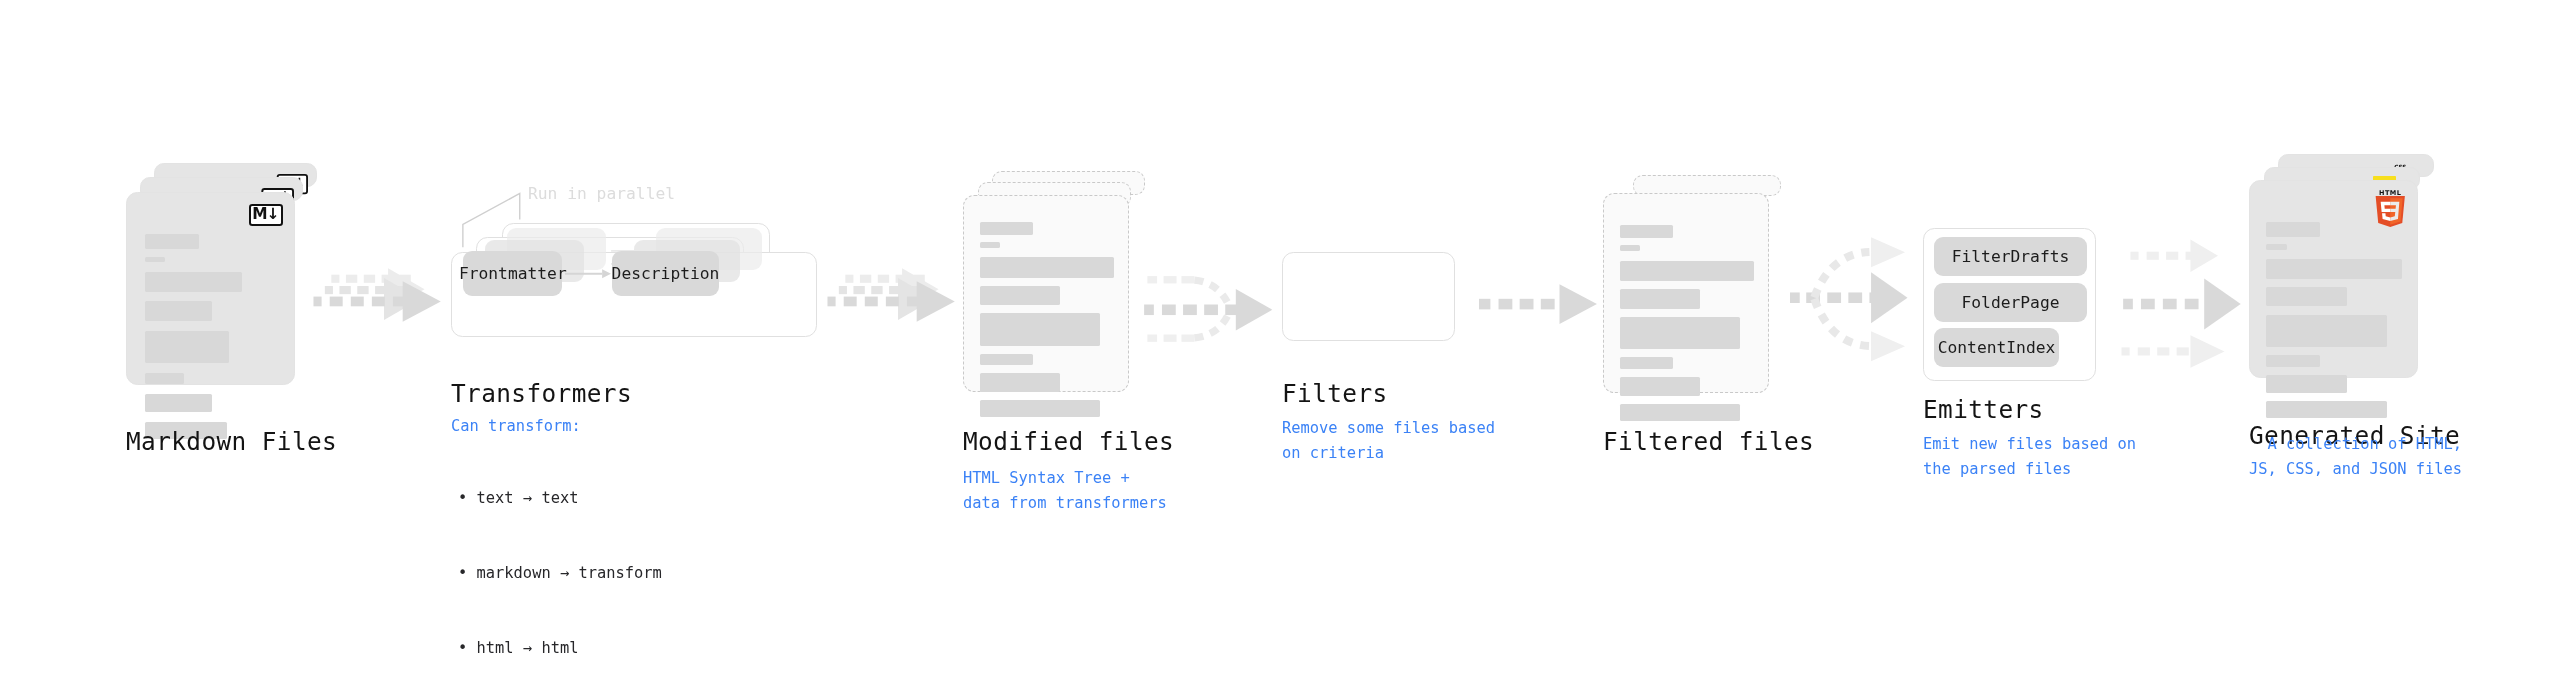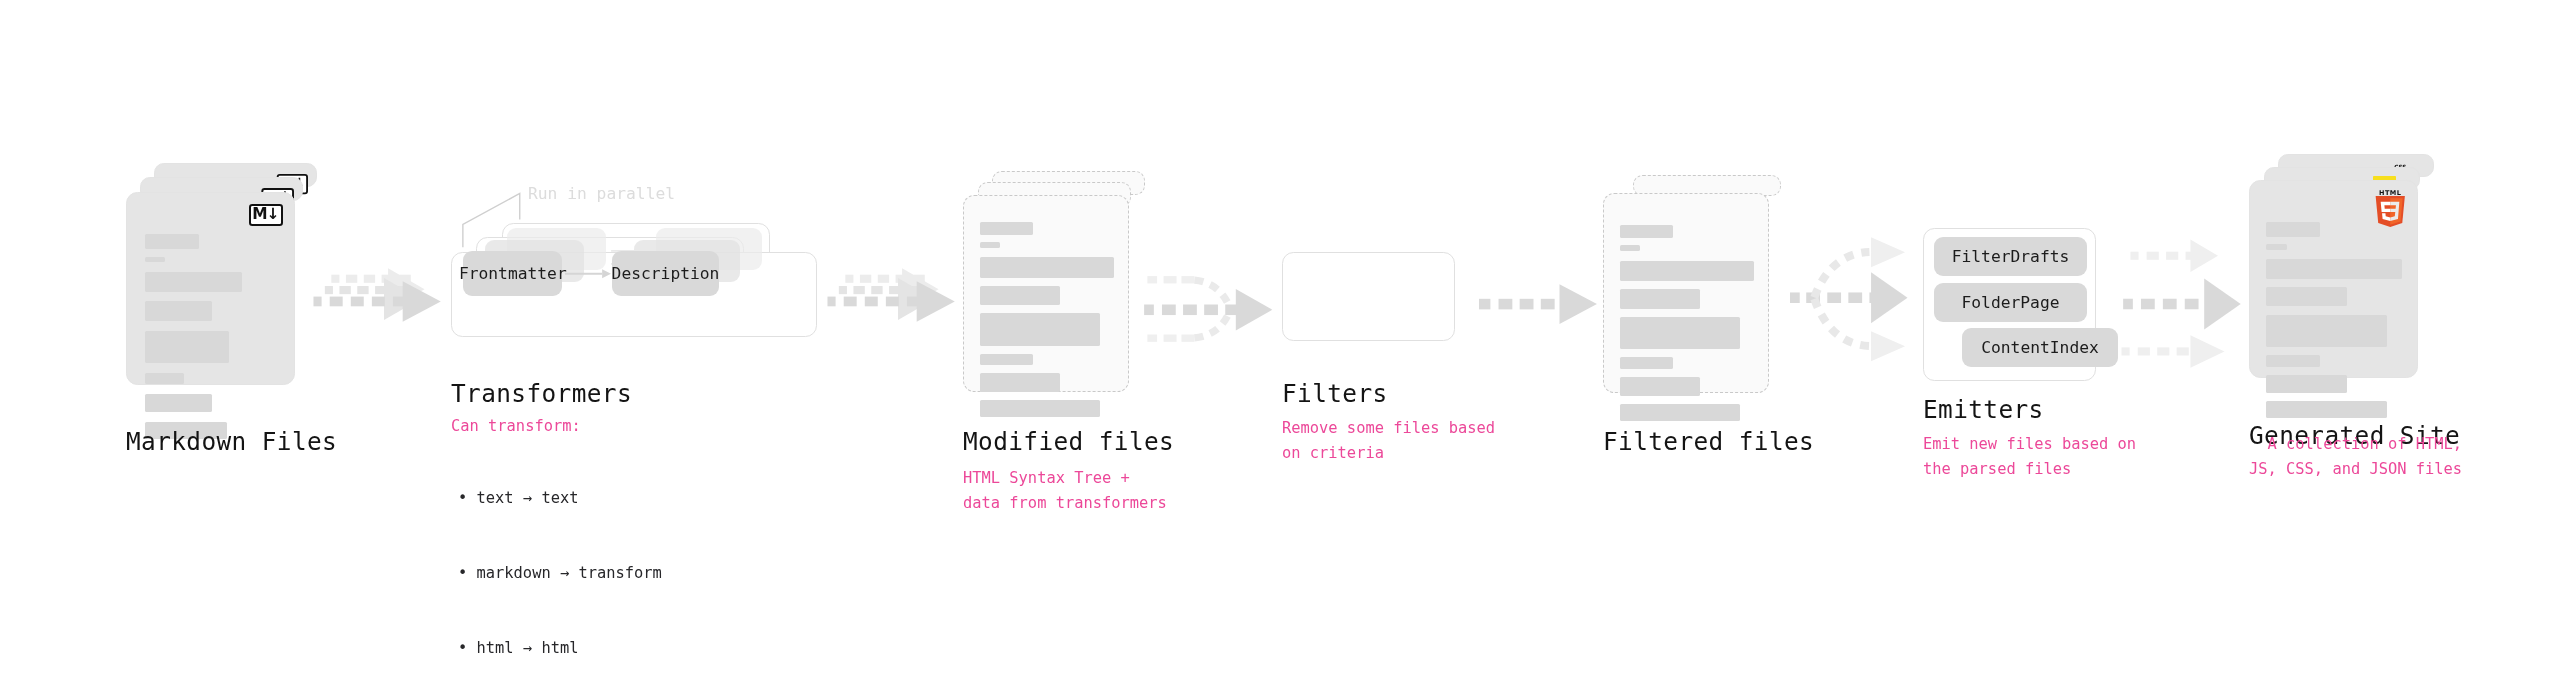--- a/index.html
+++ b/index.html
@@ -79,21 +79,21 @@
   .title{
     position:absolute;
     font-size:24.4px;
     color:#141414;
     letter-spacing:0.4px;
     white-space:nowrap;
   }
   .sub{
     position:absolute;
     font-size:15.4px;
-    color:#ec4899;
+    color:#3b82f6;
     line-height:1.62;
     white-space:pre;
   }
   .ghostlabel{
     position:absolute;
     font-size:16.3px;
     color:#dcdcdc;
     white-space:nowrap;
   }
   .bullets{
@@ -360,21 +360,21 @@
     </svg>
   </div>
 
   <div class="groupbox" style="left:1923px;top:228px;width:173px;height:153px;"></div>
   <div class="chip" style="left:1934px;top:237px;width:153px;height:39px;">
     <span>FilterDrafts</span>
   </div>
   <div class="chip" style="left:1934px;top:283px;width:153px;height:39px;">
     <span>FolderPage</span>
   </div>
-  <div class="chip" style="left:1934px;top:328px;width:156px;height:39px;margin-left:28px;">
+  <div class="chip" style="left:1934px;top:328px;width:125px;height:39px;">
     <span>ContentIndex</span>
   </div>
 
   <div class="title" style="left:1923px;top:395px;">Emitters</div>
   <div class="sub" style="left:1923px;top:432px;">Emit new files based on
 the parsed files</div>
 
   <div class="abs" style="left:2119px;top:229px;">
     <svg width="138" height="150" viewBox="0 0 170 185">
 

